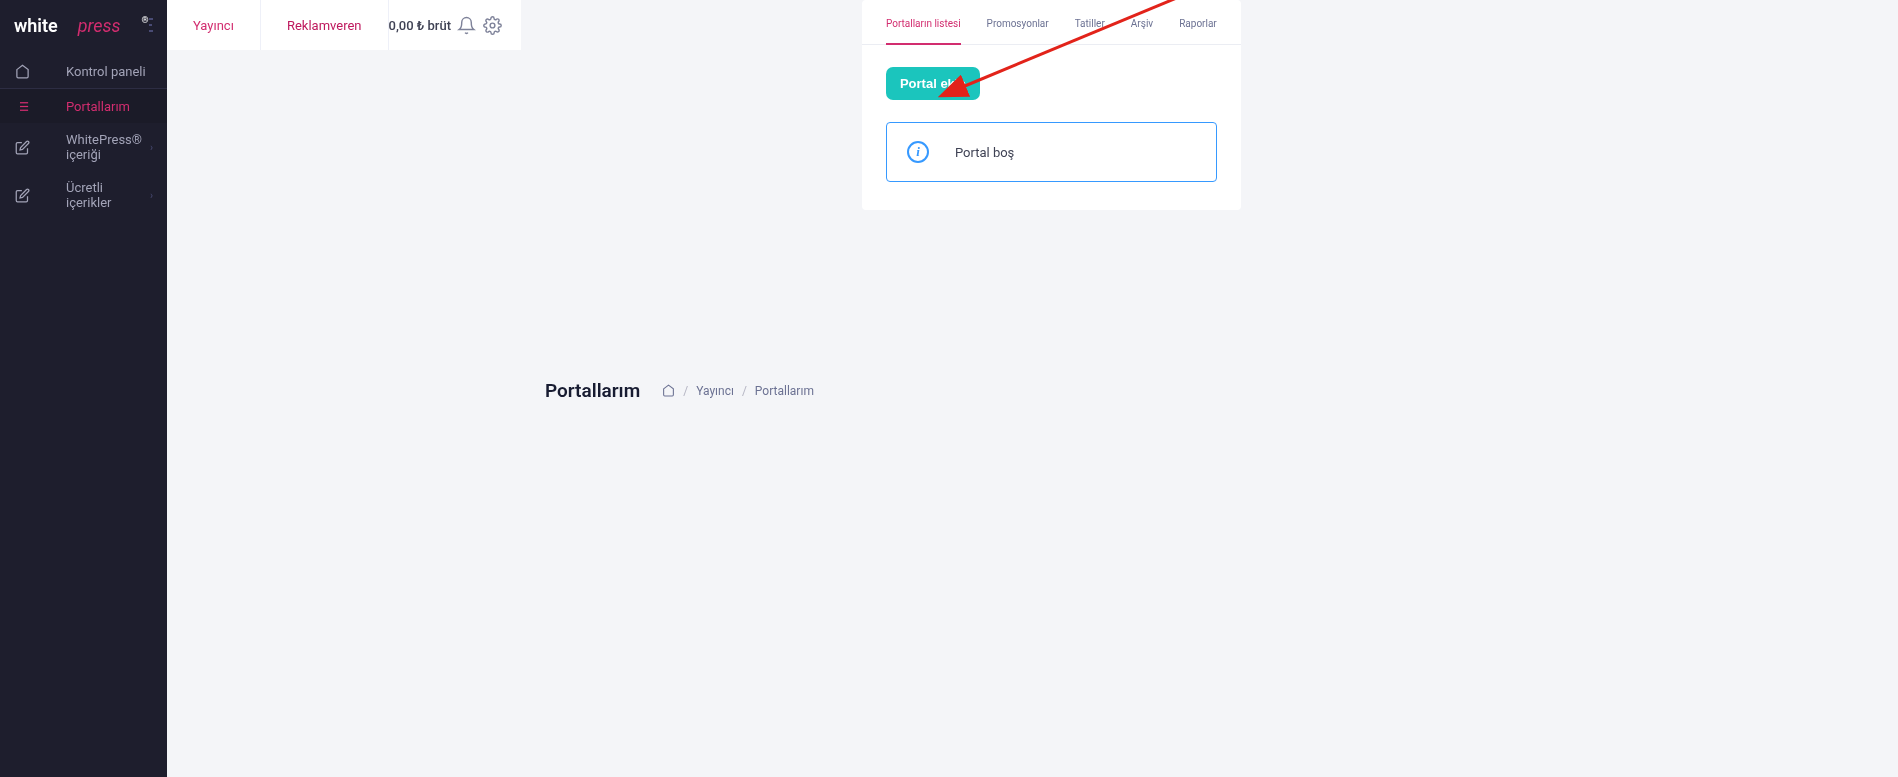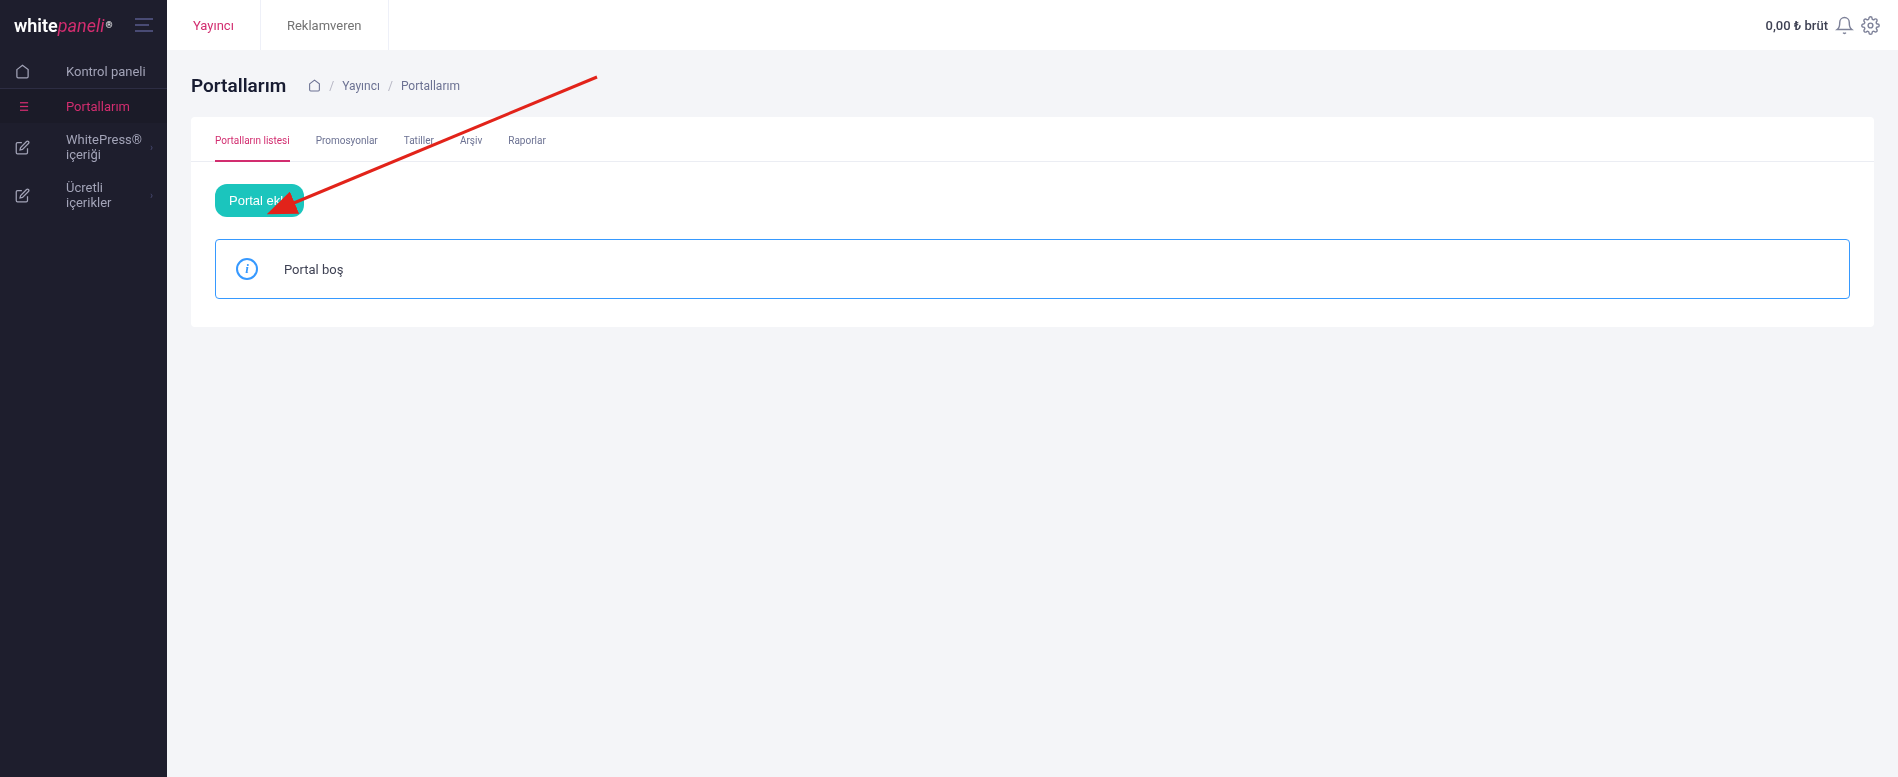--- a/index.html
+++ b/index.html
@@ -3,44 +3,44 @@
   <meta charset="utf-8">
   <style>
     * { margin: 0; padding: 0; box-sizing: border-box; }
     body { font-family: -apple-system, BlinkMacSystemFont, "Segoe UI", Roboto, Arial, sans-serif; font-size: 13px; color: #333; background: #f4f5f8; }
     
     .layout { display: flex; min-height: 100vh; }
     
     
     .sidebar { width: 167px; background: #1e1e2d; color: #a2a3b7; flex-shrink: 0; }
     .sidebar-header { height: 50px; display: flex; align-items: center; padding: 0 14px; justify-content: space-between; }
-    .logo { color: #fff; font-size: 18px; font-weight: 500; display: flex; align-items: center; }
+    .logo { color: #fff; font-size: 18px; font-weight: 500; display: flex; align-items: flex-start; gap: 20px; }
     .logo-white { color: #fff; font-weight: 600; }
     .logo-press { color: #d22d6f; font-style: italic; font-weight: 400; }
     .logo-reg { color: #fff; font-size: 9px; vertical-align: super; margin-left: 1px; }
     .hamburger { width: 18px; height: 14px; display: flex; flex-direction: column; justify-content: space-between; cursor: pointer; }
     .hamburger span { height: 2px; background: #494b74; display: block; }
     .hamburger span:nth-child(2) { width: 75%; }
     
     .sidebar-menu { list-style: none; padding-top: 4px; }
     .sidebar-item { display: flex; align-items: center; padding: 9px 14px; cursor: pointer; position: relative; }
     .sidebar-item.active { background: #1b1b28; color: #d22d6f; }
     .sidebar-item.active .sidebar-icon { color: #d22d6f; }
     .sidebar-icon { width: 16px; height: 16px; margin-right: 10px; flex-shrink: 0; display: flex; align-items: center; justify-content: center; }
     .sidebar-label { flex: 1; font-size: 13px; margin-left: 26px; }
     .sidebar-chevron { font-size: 10px; color: #494b74; }
     .sidebar-divider { border: none; border-top: 1px solid #2d2d43; }
     
     
-    .main { flex: 1; display: flex; flex-direction: column; }
+    .main { flex: 1; display: flex; }
     
     
     .topbar { background: #fff; height: 50px; display: flex; align-items: stretch; justify-content: space-between; padding: 0; }
     .topbar-tabs { display: flex; align-items: stretch; }
-    .topbar-tab { padding: 0 26px; display: flex; align-items: center; cursor: pointer; font-size: 13px; color: #737373; border-right: 1px solid #eef0f8; }
+    .topbar-tab { padding: 0 26px; display: flex; align-items: center; cursor: pointer; font-size: 13px; color: #be185d; border-right: 1px solid #eef0f8; }
     .topbar-tab.active { color: #d22d6f; }
     .topbar-right { display: flex; align-items: center; padding-right: 18px; gap: 6px; }
     .balance { font-size: 13px; color: #3f4254; font-weight: 500; }
     .topbar-icon { width: 20px; height: 20px; color: #7e8299; cursor: pointer; display: flex; align-items: center; justify-content: center; }
     
     
     .page-header { padding: 24px 24px 20px 24px; display: flex; align-items: center; gap: 22px; }
     .page-title { font-size: 19px; font-weight: 600; color: #181c32; }
     .breadcrumb { display: flex; align-items: center; gap: 8px; font-size: 12px; color: #6c7293; }
     .breadcrumb-sep { color: #b5b5c3; }
@@ -49,39 +49,39 @@
     
     
     .content { padding: 0 24px 24px 24px; }
     .card { background: #fff; border-radius: 4px; }
     
     .inner-tabs { display: flex; padding: 0 24px; border-bottom: 1px solid #ebedf3; gap: 26px; }
     .inner-tab { padding: 18px 0 14px 0; cursor: pointer; color: #6c7293; font-size: 10px; border-bottom: 2px solid transparent; margin-bottom: -1px; }
     .inner-tab.active { color: #d22d6f; border-bottom-color: #d22d6f; }
     
     .card-body { padding: 22px 24px 28px 24px; }
-    .btn-add { background: #1bc5bd; color: #fff; border: none; padding: 9px 14px; border-radius: 12px; font-size: 13px; cursor: pointer; }
+    .btn-add { background: #1bc5bd; color: #fff; border: none; padding: 9px 14px; border-radius: 7px; font-size: 13px; cursor: pointer; font-weight: bold; }
     
     .info-box { border: 1px solid #3699ff; border-radius: 4px; padding: 18px 20px; margin-top: 22px; display: flex; align-items: center; gap: 26px; }
     .info-icon { width: 22px; height: 22px; border: 2px solid #3699ff; border-radius: 50%; display: flex; align-items: center; justify-content: center; color: #3699ff; font-family: Georgia, serif; font-style: italic; font-size: 13px; font-weight: 600; flex-shrink: 0; }
     .info-text { font-size: 13px; color: #3f4254; }
     
     
     .annotation-arrow { position: absolute; pointer-events: none; z-index: 100; }
   </style>
 </head>
 <body>
 
 <div class="layout">
 
   <aside class="sidebar">
     <div class="sidebar-header">
       <div class="logo">
         <span class="logo-white">white</span>
-          <span class="logo-press">paneli</span>
+          <span class="logo-press">press</span>
           <span class="logo-reg">®</span>
       </div>
       <div class="hamburger">
         <span></span>
         <span></span>
         <span></span>
       </div>
     </div>
     <ul class="sidebar-menu">
       <li class="sidebar-item">

